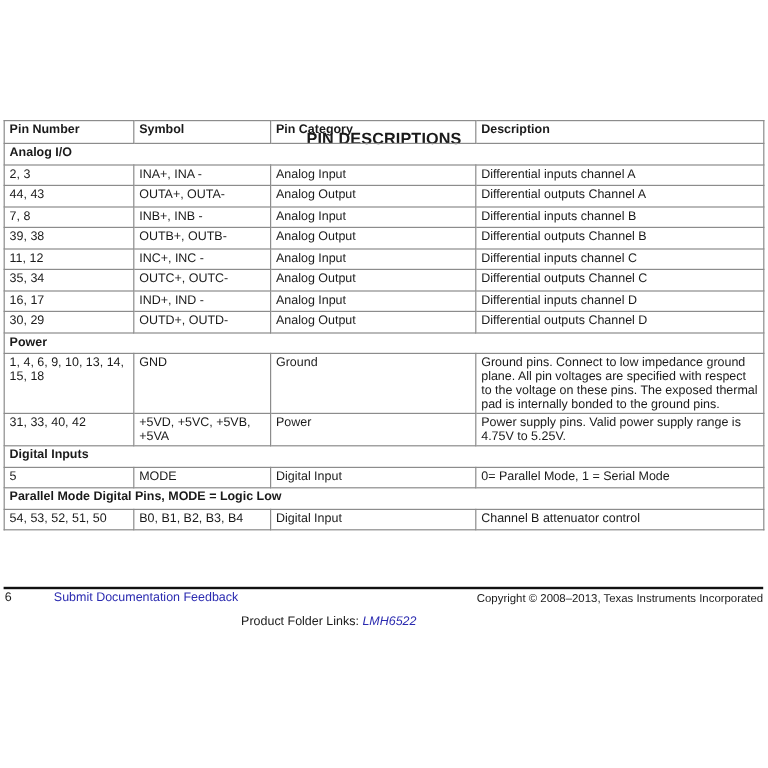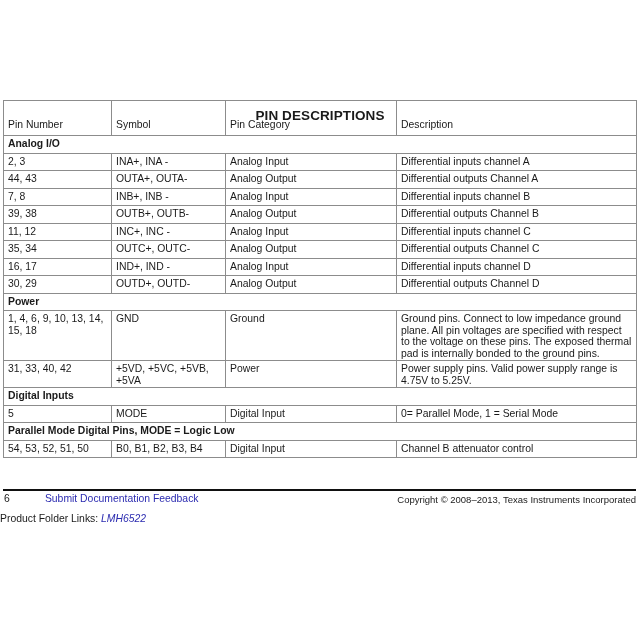--- a/index.html
+++ b/index.html
@@ -4,30 +4,30 @@
 <style>
   html, body { margin:0; padding:0; background:#ffffff; }
   body { width:640px; height:640px; position:relative; overflow:hidden;
          font-family:"Liberation Sans", sans-serif; color:#1a1a1a; }
   .title { position:absolute; top:83px; left:0; width:640px; text-align:center;
            font-weight:bold; font-size:13.5px; letter-spacing:0.1px;margin-top:25px; }
   table.pins { position:absolute; top:100px; left:3px; width:633px;
                border-collapse:collapse; font-size:10.4px; table-layout:fixed; }
   table.pins th, table.pins td { border:1px solid #8c8c8c; padding:1px 4px 1px 4px;
                text-align:left; vertical-align:top; line-height:11.5px; }
-  table.pins th { font-weight:normal; height:15px; padding-top:18px; }
+  table.pins th { font-weight:bold; height:15px; padding-top:2px; }
   table.pins td { height:13.5px; padding-top:2px; }
   table.pins tr.section td { font-weight:bold; }
   col.c1 { width:108px; } col.c2 { width:114px; } col.c3 { width:171px; } col.c4 { width:240px; }
   .rule { position:absolute; top:489px; left:3px; width:633px; height:2px; background:#111; }
   .footer-left { position:absolute; top:493px; left:4px; font-size:10.4px; }
   .pagenum { display:inline-block; width:38px; }
   .feedback { color:#2b2bb0; }
   .footer-right { position:absolute; top:494px; right:4px; font-size:9.5px; }
-  .folder { position:absolute; top:513px; left:0; width:548px; text-align:left; font-size:10.4px; }
+  .folder { position:absolute; top:513px; left:0; width:548px; text-align:center; font-size:10.4px; }
   .folder .link { color:#2b2bb0; font-style:italic; }
 </style>
 </head>
 <body>
 
 <div class="title">PIN DESCRIPTIONS</div>
 
 <table class="pins">
   <colgroup>
       <col class="c1">

